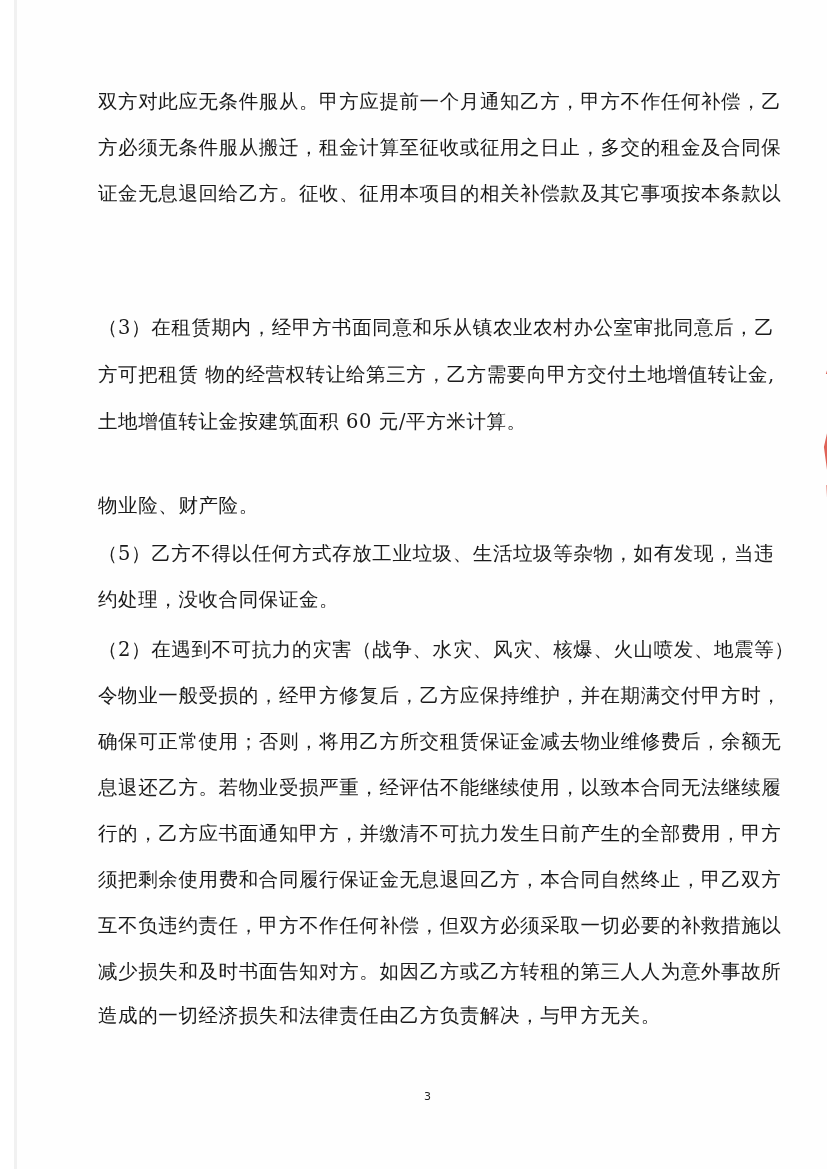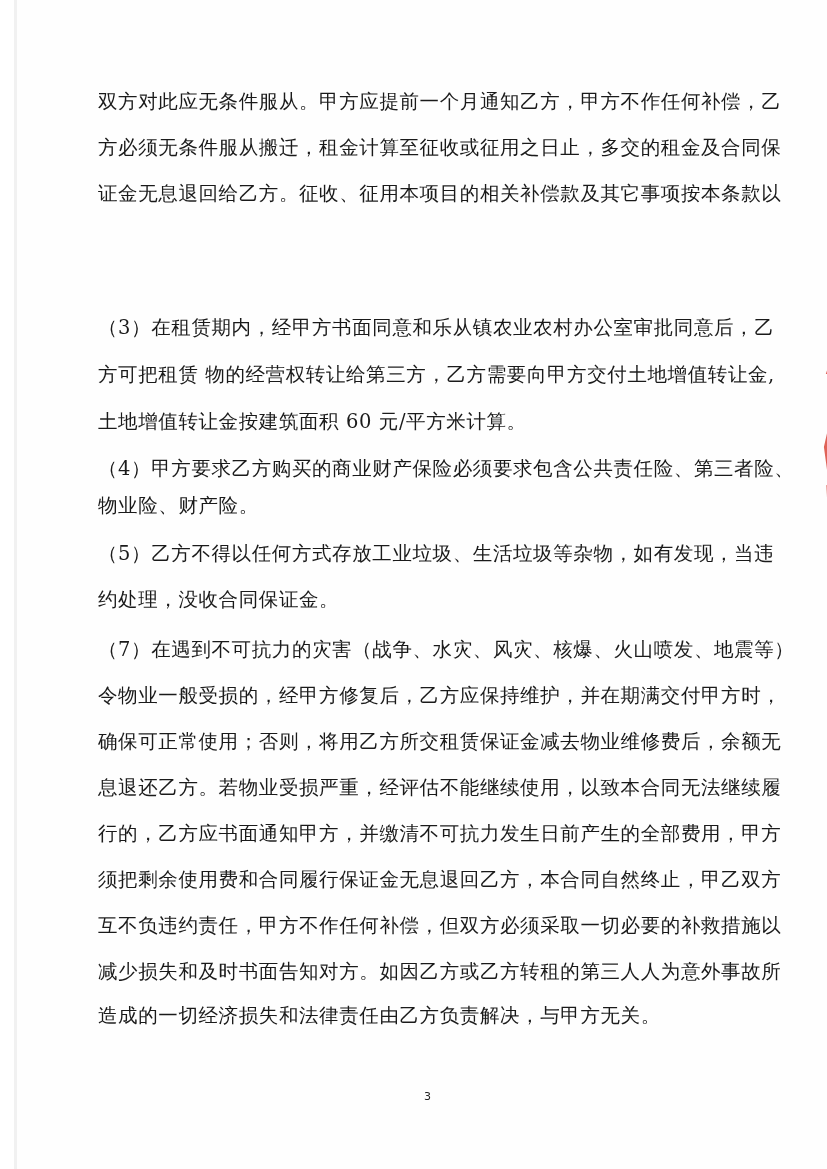--- a/index.html
+++ b/index.html
@@ -64,27 +64,26 @@
   <div class="scan-edge"></div>
 
   <div class="line" style="top:90px">双方对此应无条件服从。甲方应提前一个月通知乙方，甲方不作任何补偿，乙</div>
   <div class="line" style="top:136px">方必须无条件服从搬迁，租金计算至征收或征用之日止，多交的租金及合同保</div>
   <div class="line" style="top:182px">证金无息退回给乙方。征收、征用本项目的相关补偿款及其它事项按本条款以</div>
 
   <div class="line" style="top:316px">（3）在租赁期内，经甲方书面同意和乐从镇农业农村办公室审批同意后，乙</div>
   <div class="line" style="top:363px">方可把租赁  物的经营权转让给第三方，乙方需要向甲方交付土地增值转让金,</div>
   <div class="line" style="top:410px">土地增值转让金按建筑面积 60 元/平方米计算。</div>
 
-  <div class="line" style="top:457px">（4）甲方要求乙方购买的商业财产保险必须要求包含公共责任险、第三者险、</div>
   <div class="line" style="top:494px">物业险、财产险。</div>
 
   <div class="line" style="top:542px">（5）乙方不得以任何方式存放工业垃圾、生活垃圾等杂物，如有发现，当违</div>
   <div class="line" style="top:588px">约处理，没收合同保证金。</div>
 
-  <div class="line" style="top:638px">（7）在遇到不可抗力的灾害（战争、水灾、风灾、核爆、火山喷发、地震等）</div>
+  <div class="line" style="top:638px">（2）在遇到不可抗力的灾害（战争、水灾、风灾、核爆、火山喷发、地震等）</div>
   <div class="line" style="top:684px">令物业一般受损的，经甲方修复后，乙方应保持维护，并在期满交付甲方时，</div>
   <div class="line" style="top:730px">确保可正常使用；否则，将用乙方所交租赁保证金减去物业维修费后，余额无</div>
   <div class="line" style="top:776px">息退还乙方。若物业受损严重，经评估不能继续使用，以致本合同无法继续履</div>
   <div class="line" style="top:822px">行的，乙方应书面通知甲方，并缴清不可抗力发生日前产生的全部费用，甲方</div>
   <div class="line" style="top:868px">须把剩余使用费和合同履行保证金无息退回乙方，本合同自然终止，甲乙双方</div>
   <div class="line" style="top:914px">互不负违约责任，甲方不作任何补偿，但双方必须采取一切必要的补救措施以</div>
   <div class="line" style="top:960px">减少损失和及时书面告知对方。如因乙方或乙方转租的第三人人为意外事故所</div>
   <div class="line" style="top:1004px">造成的一切经济损失和法律责任由乙方负责解决，与甲方无关。</div>
 
 

